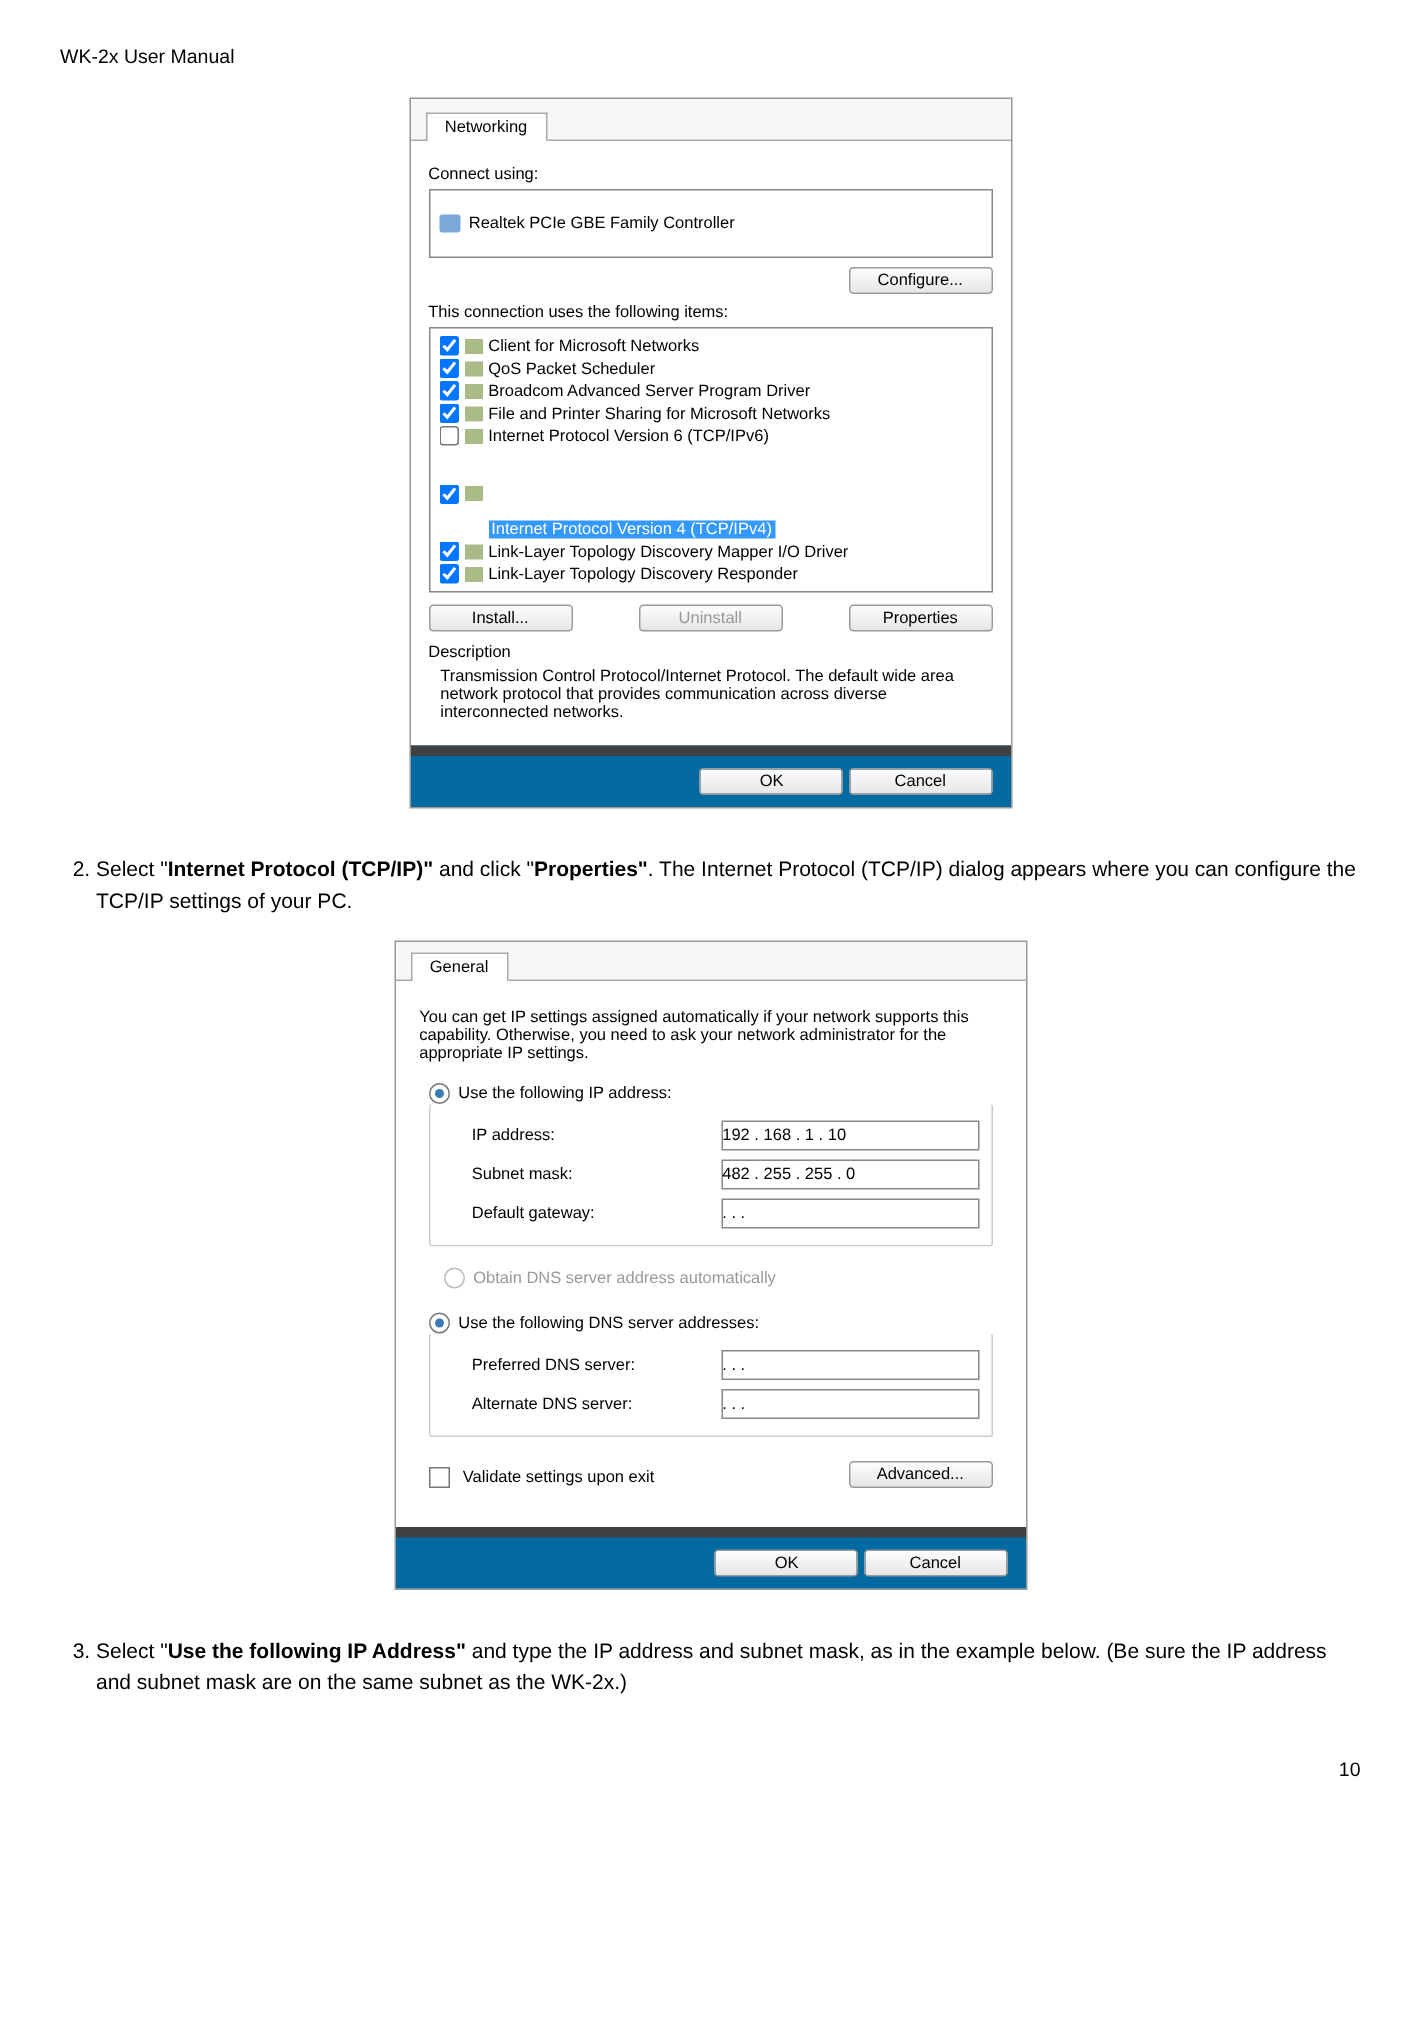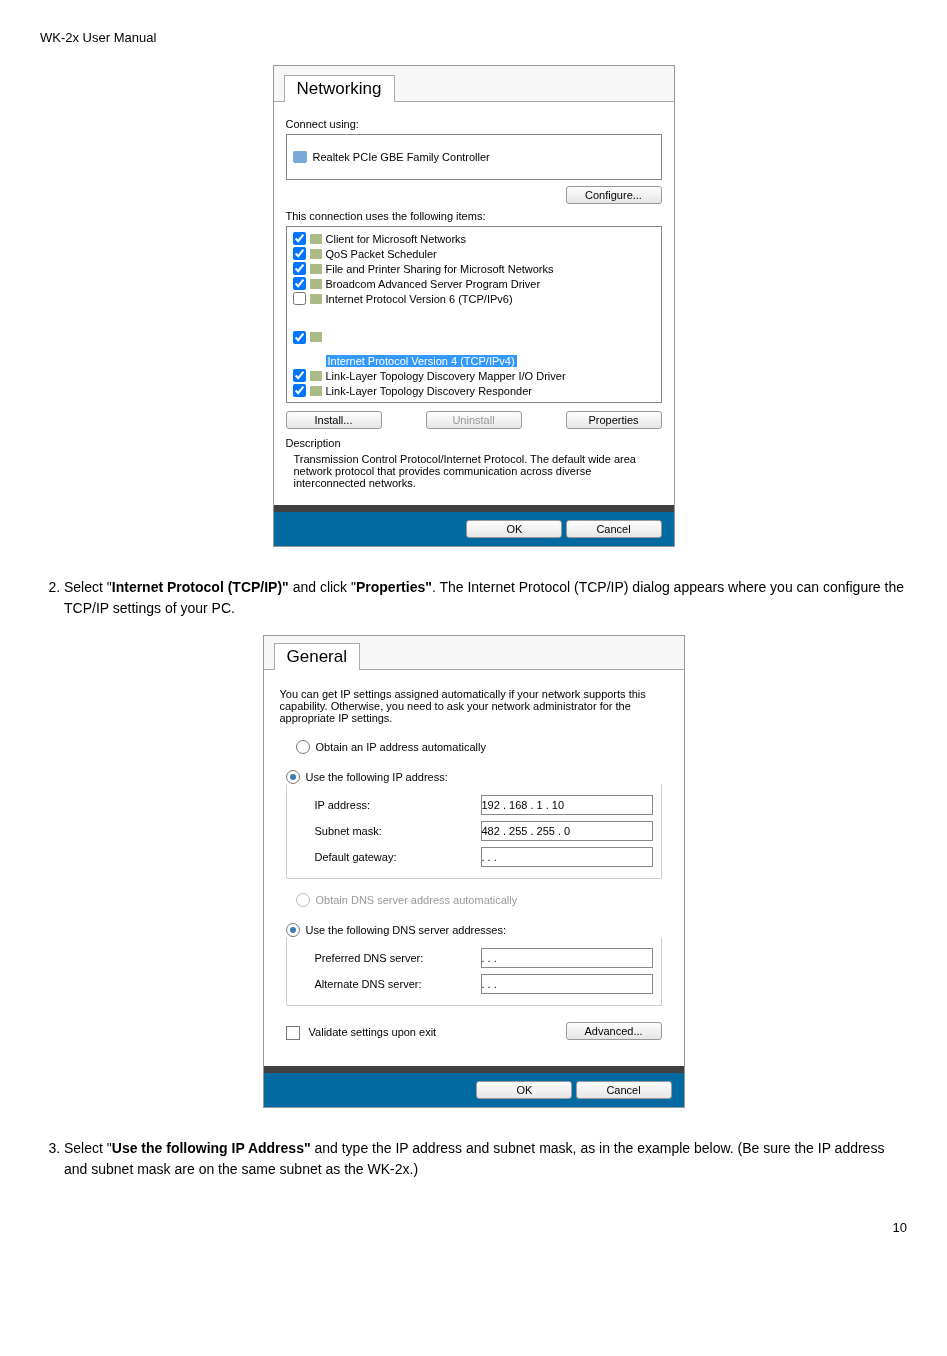--- a/index.html
+++ b/index.html
@@ -26,21 +26,21 @@
     font-family: "Segoe UI", Tahoma, sans-serif;
     font-size: 11px;
   }
   .tab {
     display: inline-block;
     background: #fff;
     border: 1px solid #aaa;
     border-bottom: none;
     padding: 3px 12px;
     margin-left: 10px;
-    font-size: 17px;
+    font-size: 11px;
     position: relative;
     top: 1px;
   }
   .panel {
     background: #fff;
     border-top: 1px solid #aaa;
     padding: 12px;
   }
   .label {
     font-size: 11px;
@@ -230,26 +230,26 @@
           <span>Client for Microsoft Networks</span>
         </div>
       <div class="item-row">
           <input type="checkbox" class="cb" checked="" style="">
           <span class="net-ic"></span>
           <span>QoS Packet Scheduler</span>
         </div>
       <div class="item-row">
           <input type="checkbox" class="cb" checked="" style="">
           <span class="net-ic"></span>
+          <span>Broadcom Advanced Server Program Driver</span>
+        </div>
+      <div class="item-row">
+          <input type="checkbox" class="cb" checked="" style="">
+          <span class="net-ic"></span>
           <span>File and Printer Sharing for Microsoft Networks</span>
-        </div>
-      <div class="item-row">
-          <input type="checkbox" class="cb" checked="" style="">
-          <span class="net-ic"></span>
-          <span>Broadcom Advanced Server Program Driver</span>
         </div>
       <div class="item-row">
           <input type="checkbox" class="cb" style="">
           <span class="net-ic"></span>
           <span>Internet Protocol Version 6 (TCP/IPv6)</span>
         </div>
       <div class="item-row">
           <input type="checkbox" class="cb" checked="" style="">
           <span class="net-ic"></span>
           <span class="hl">Internet Protocol Version 4 (TCP/IPv4)</span>
@@ -289,26 +289,20 @@
   </li>
 </ol>
 
 <div class="screenshot screenshot2">
   <div style="padding-top:6px;">
     <span class="tab">General</span>
   </div>
   <div class="panel" style="border-top:1px solid #aaa;">
     <div class="label" style="margin:6px 4px 12px 4px;">You can get IP settings assigned automatically if your network supports this capability. Otherwise, you need to ask your network administrator for the appropriate IP settings.</div>
 
-    <div class="grouped nobord">
-      <div class="radio-row">
-        <span class="radio"></span>
-        <span>Obtain an IP address automatically</span>
-      </div>
-    </div>
     <div style="margin:0 10px;">
       <div class="radio-row" style="margin-left:0;">
         <span class="radio selected"></span>
         <span>Use the following IP address:</span>
       </div>
     </div>
     <div class="grouped" style="border-top:none; margin-top:-2px;">
       <div class="field-row">
         <span>IP address:</span>
         <span class="field-input">192 . 168 .   1   .  10</span>

